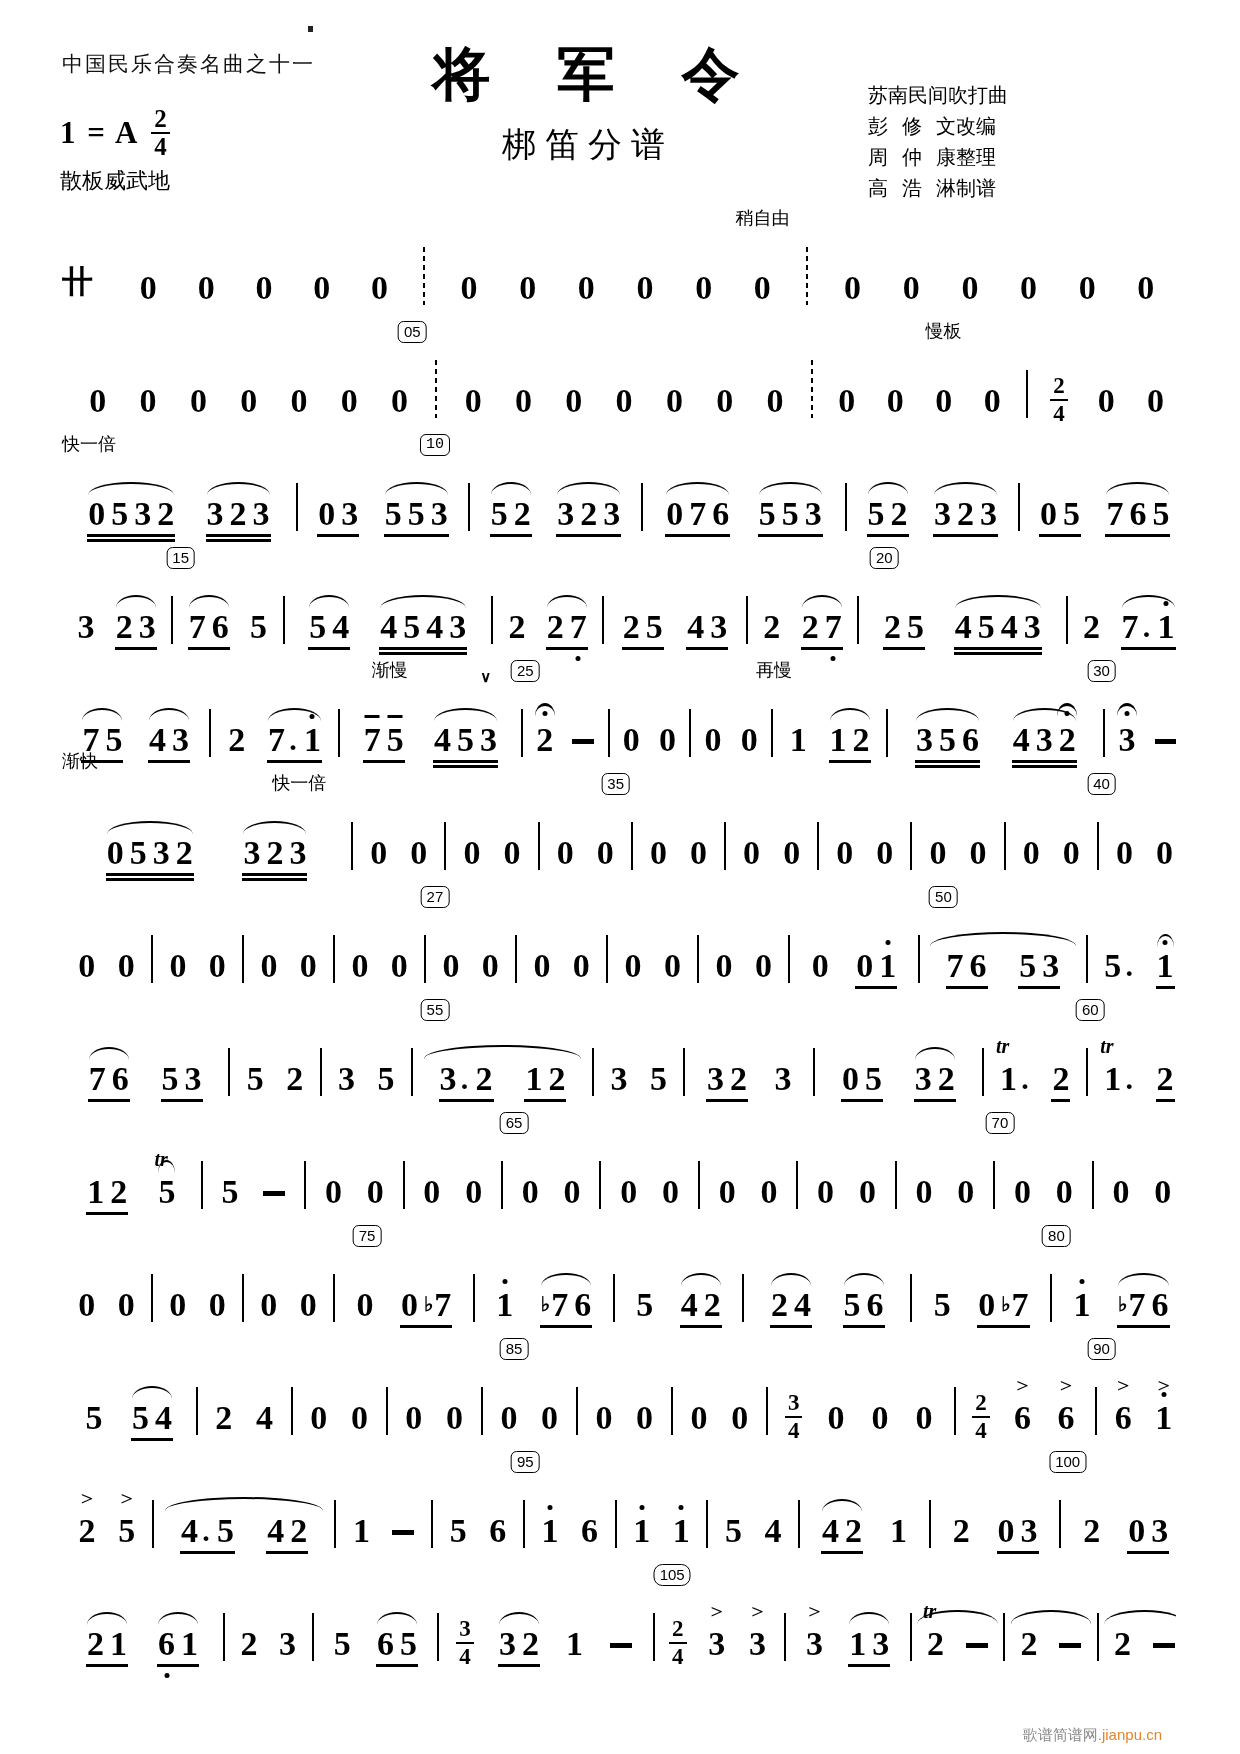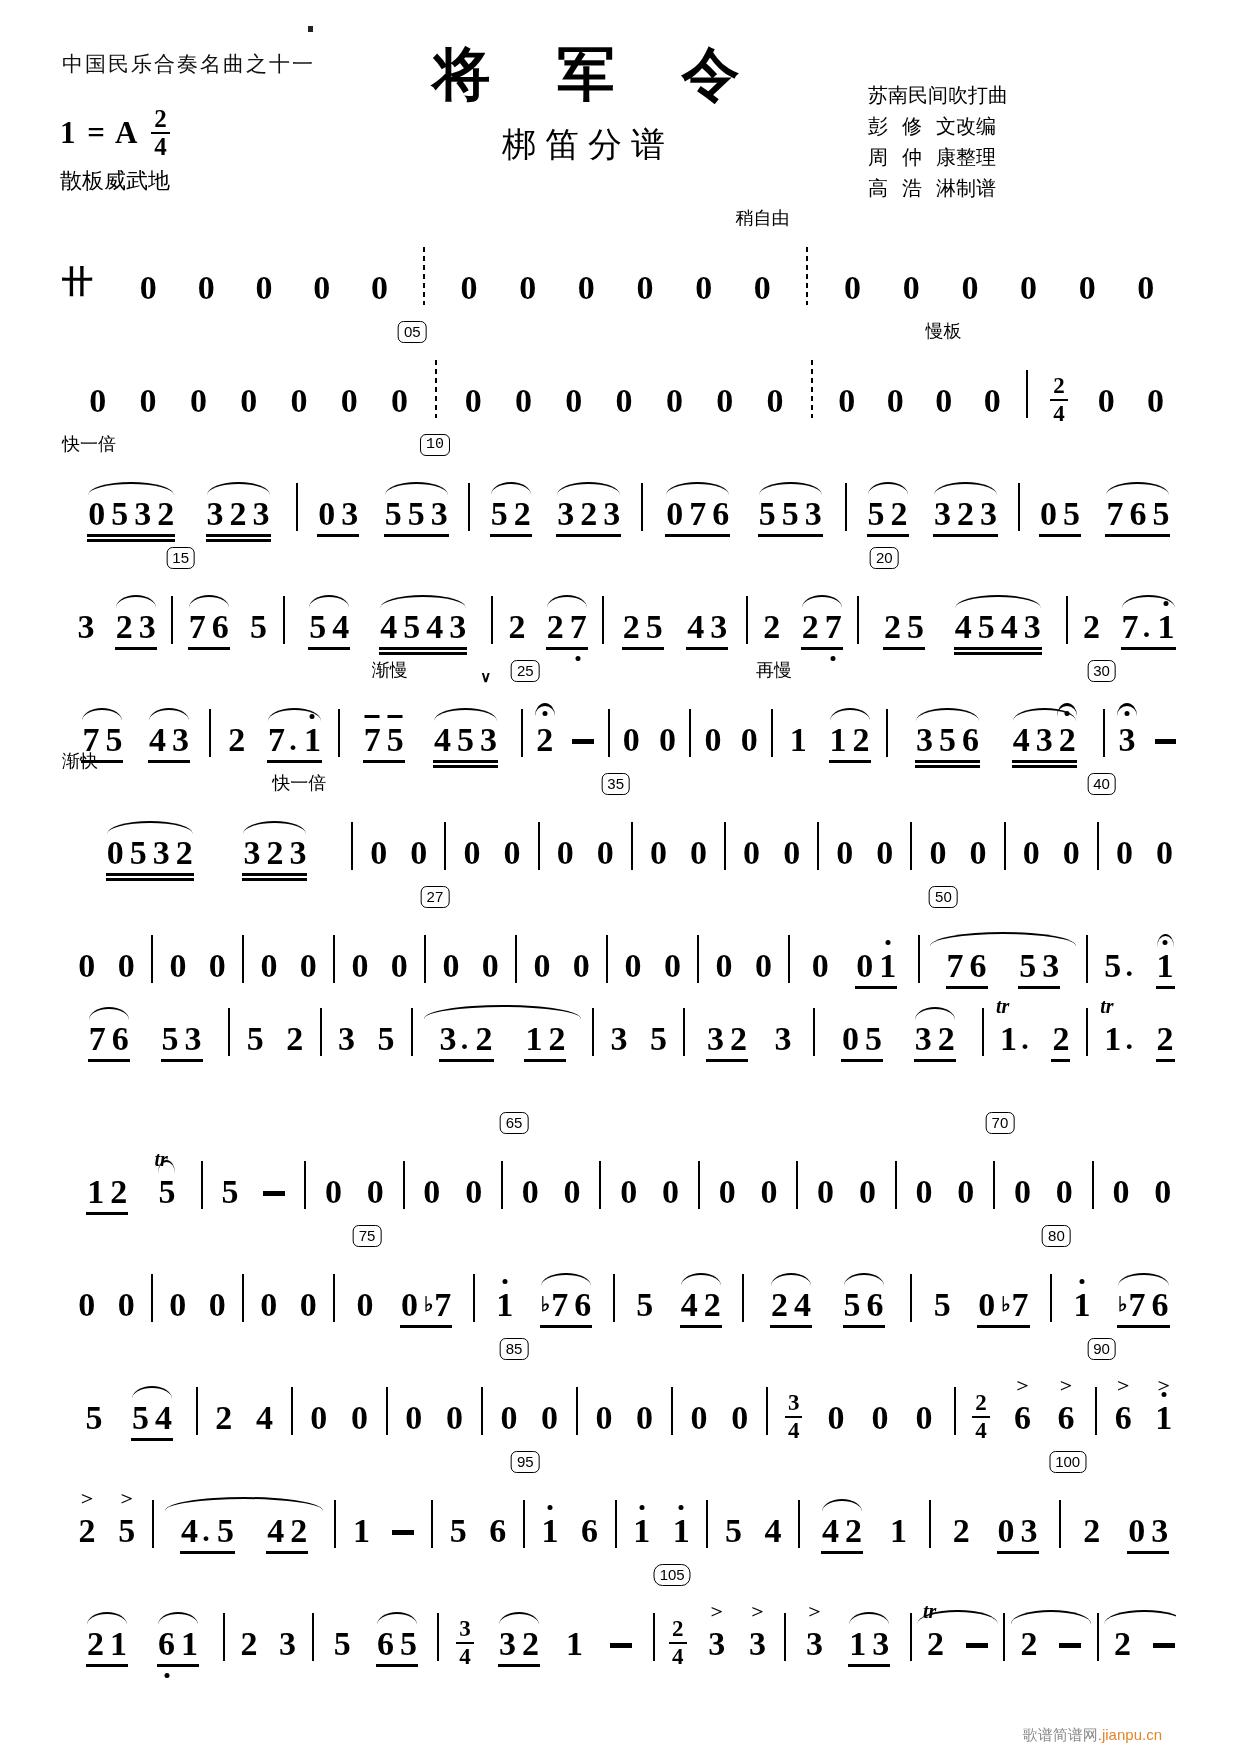--- a/index.html
+++ b/index.html
@@ -1185,20 +1185,24 @@
                 <div class="tdot"></div>
               </span>
               <div class="ul u1"></div>
               <div class="slur"></div>
             </span>
           </div>
           <div class="bar"></div>
         </div>
       </div>
       <div class="system">
+        <div class="labels">
+          <div class="lmark num" style="left: 33%;">55</div>
+          <div class="lmark num" style="left: 91%;">60</div>
+        </div>
         <div class="staff">
           <div class="measure" style="flex-grow: 4;">
             <span class="group">
               <span class="note">
                 <span class="digit">7</span>
               </span>
               <span class="note">
                 <span class="digit">6</span>
               </span>
               <div class="ul u1"></div>

